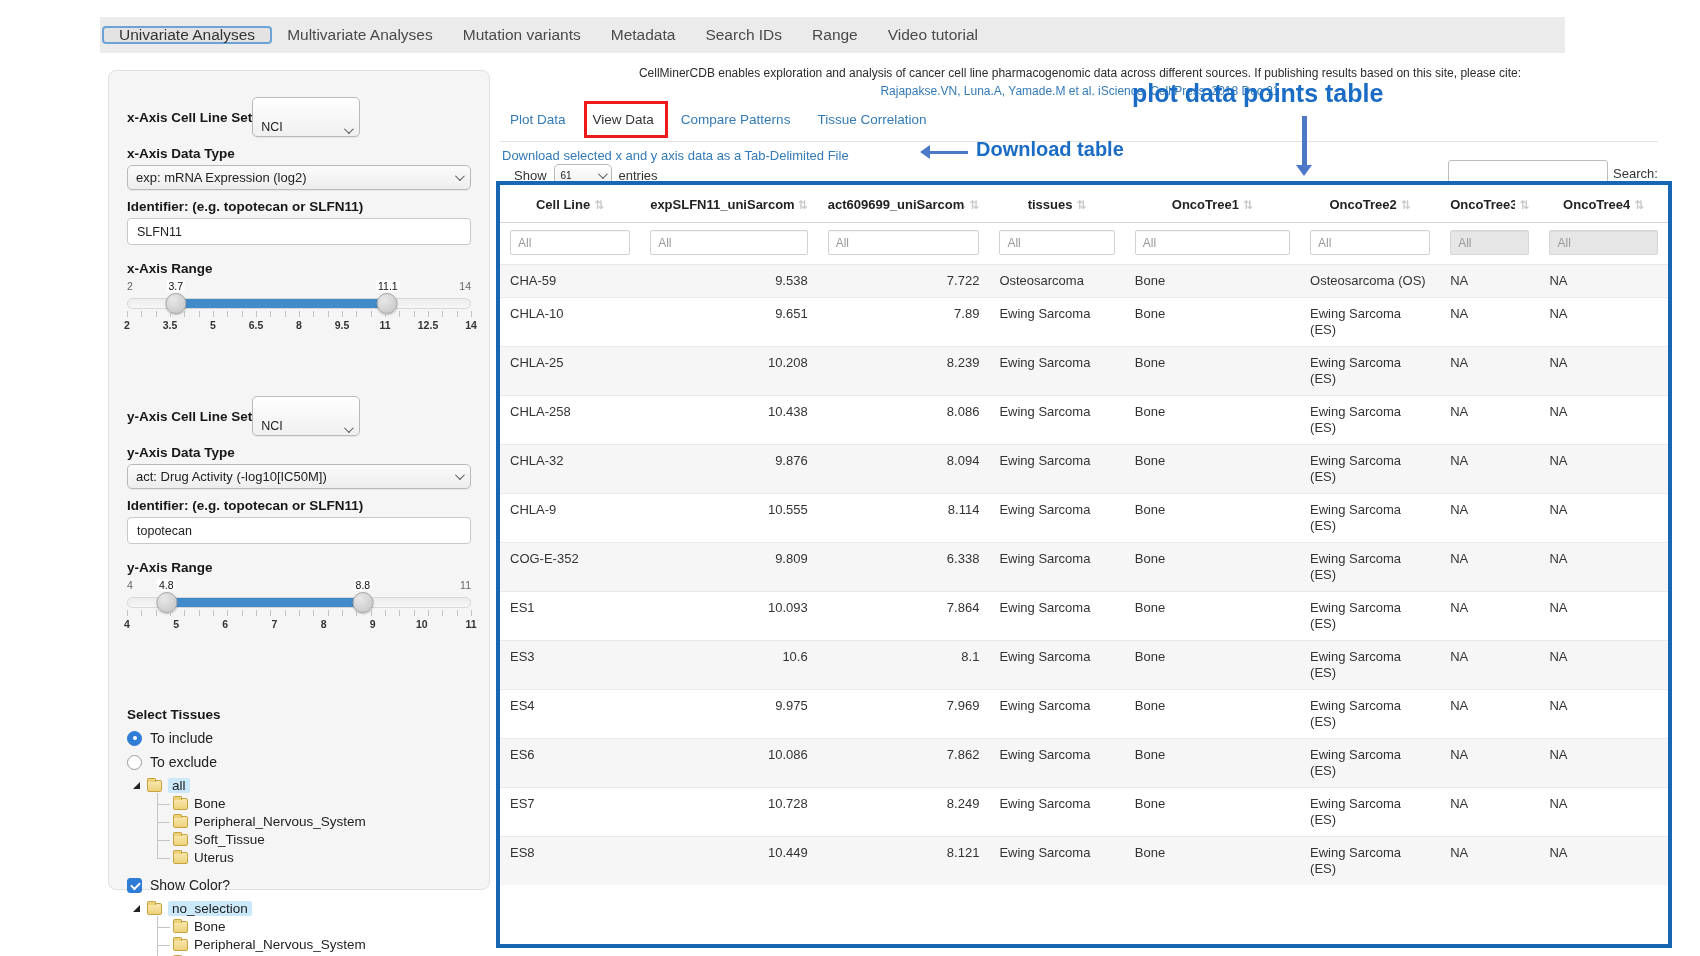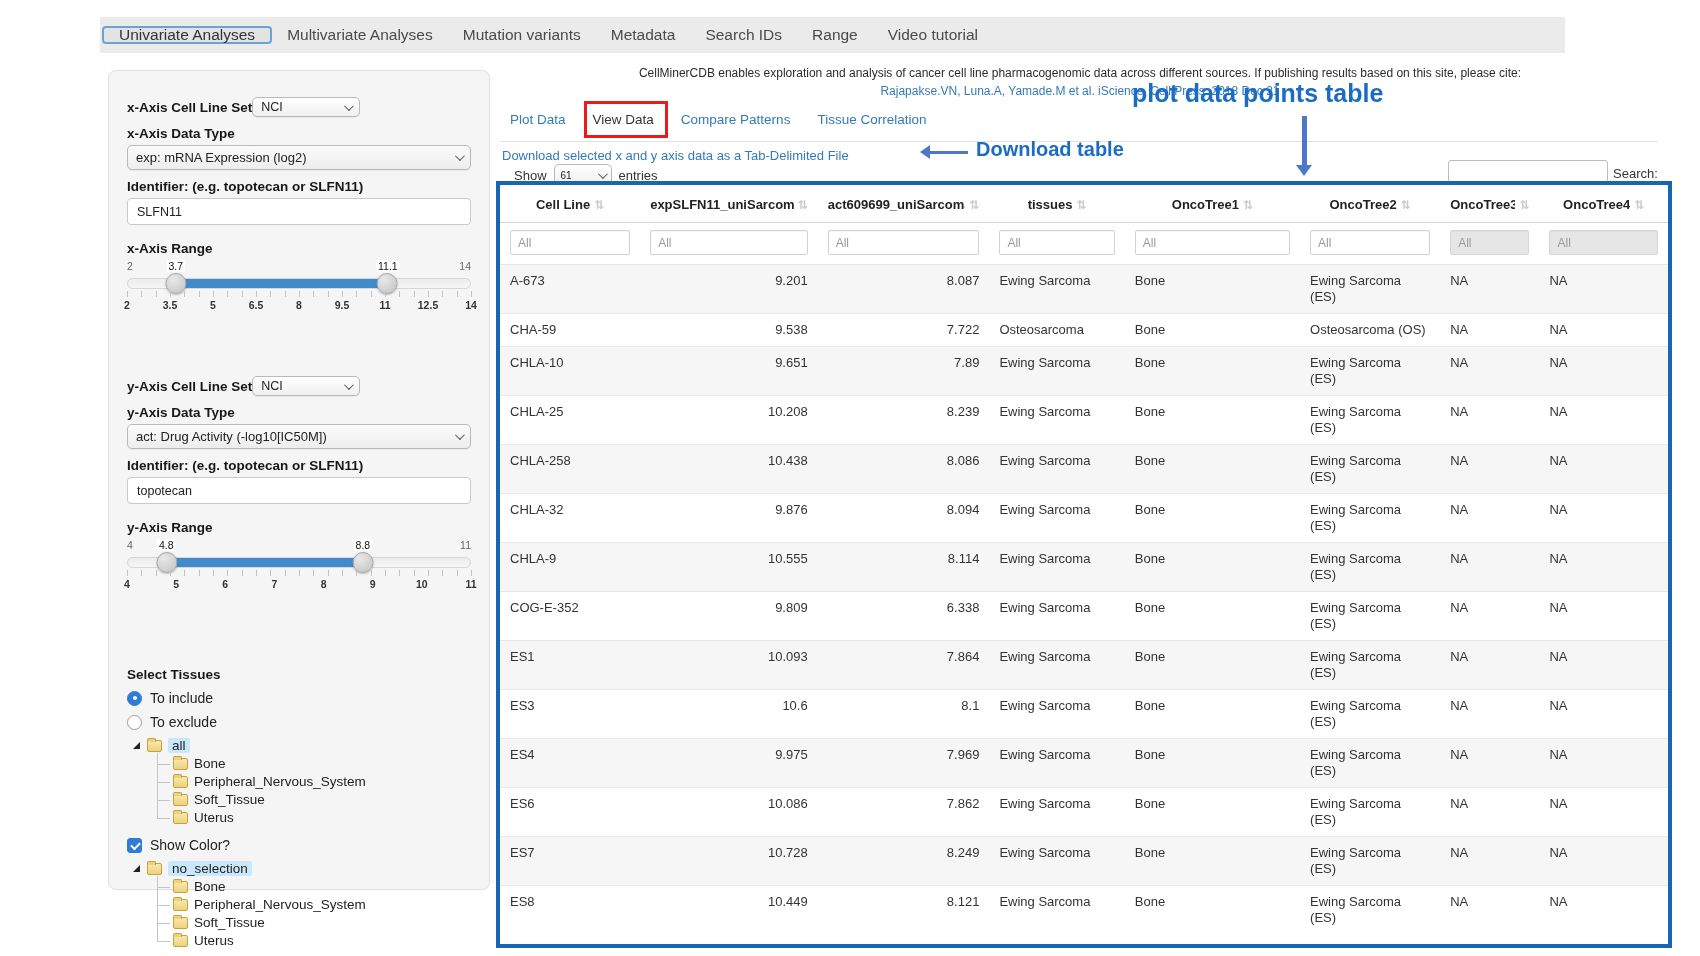--- a/index.html
+++ b/index.html
@@ -19,21 +19,21 @@
   #nav-bar{position:absolute;left:100px;top:17px;width:1465px;height:36px;background:#ebebeb;display:flex;align-items:center;}
   #nav-tabs{display:flex;align-items:center;height:100%;}
   .nav-tab{padding:0 15px;font-size:15.5px;color:#4a4a4a;display:flex;align-items:center;height:100%;cursor:pointer;white-space:nowrap;}
   .nav-tab.active{border:2px solid var(--nav-active-border);border-radius:4px;background:#e3e3e3;color:#333;height:18px;margin-left:2px;}
 
   
   #sidebar{position:absolute;left:108px;top:70px;width:382px;height:820px;background:#f5f5f5;border:1px solid #e0e0e0;border-radius:8px;padding:16px 18px;font-size:13.5px;}
   .fld-label{font-weight:bold;color:#171717;font-size:13.5px;margin:9px 0 4px;}
   .fld-row{display:flex;align-items:center;margin:10px 0 6px;}
   .select{display:inline-flex;align-items:center;justify-content:space-between;background:linear-gradient(#ffffff,#f0f0f0);border:1px solid #b9b9b9;border-radius:5px;padding:2px 8px;font-size:12.5px;color:#222;box-shadow:0 1px 1px rgba(0,0,0,.06);cursor:pointer;}
-  .select.small{width:108px;height:20px;}
+  .select.small{width:108px;height:40px;align-items:flex-end;}
   .select.wide{width:100%;height:25px;font-size:13px;background:linear-gradient(#fbfbfb,#ededed);}
   .select.entries{width:58px;height:22px;font-size:10px;padding:1px 6px;}
   .chev{width:7px;height:7px;border-right:1.6px solid #555;border-bottom:1.6px solid #555;transform:rotate(45deg) translateY(-2px);flex:0 0 auto;margin-left:6px;}
   .text-input{width:100%;height:27px;border:1px solid #c9c9c9;border-radius:4px;background:#fff;padding:0 9px;font-size:12.5px;color:#222;outline:none;}
 
   
   .slider{position:relative;width:100%;height:62px;margin:4px 0 2px;}
   .irs-top{position:relative;height:14px;font-size:10.5px;color:#222;}
   .irs-min{position:absolute;left:0;top:0;color:#666;}
   .irs-max{position:absolute;right:0;top:0;color:#666;}
@@ -441,30 +441,20 @@
             <th class="filter-cell"><input class="filter-input" placeholder="All" style=""></th>
             <th class="filter-cell"><input class="filter-input" placeholder="All" style=""></th>
             <th class="filter-cell"><input class="filter-input" placeholder="All" style=""></th>
             <th class="filter-cell"><input class="filter-input" placeholder="All" style=""></th>
             <th class="filter-cell"><input class="filter-input disabled" placeholder="All" style=""></th>
             <th class="filter-cell"><input class="filter-input disabled" placeholder="All" style=""></th>
           </tr>
       </thead>
       <tbody id="tbody">
           <tr>
-            <td>A-673</td>
-            <td class="num">9.201</td>
-            <td class="num">8.087</td>
-            <td>Ewing Sarcoma</td>
-            <td>Bone</td>
-            <td class=" wrap">Ewing Sarcoma (ES)</td>
-            <td>NA</td>
-            <td>NA</td>
-          </tr>
-          <tr>
             <td>CHA-59</td>
             <td class="num">9.538</td>
             <td class="num">7.722</td>
             <td>Osteosarcoma</td>
             <td>Bone</td>
             <td class=" wrap">Osteosarcoma (OS)</td>
             <td>NA</td>
             <td>NA</td>
           </tr>
           <tr>

